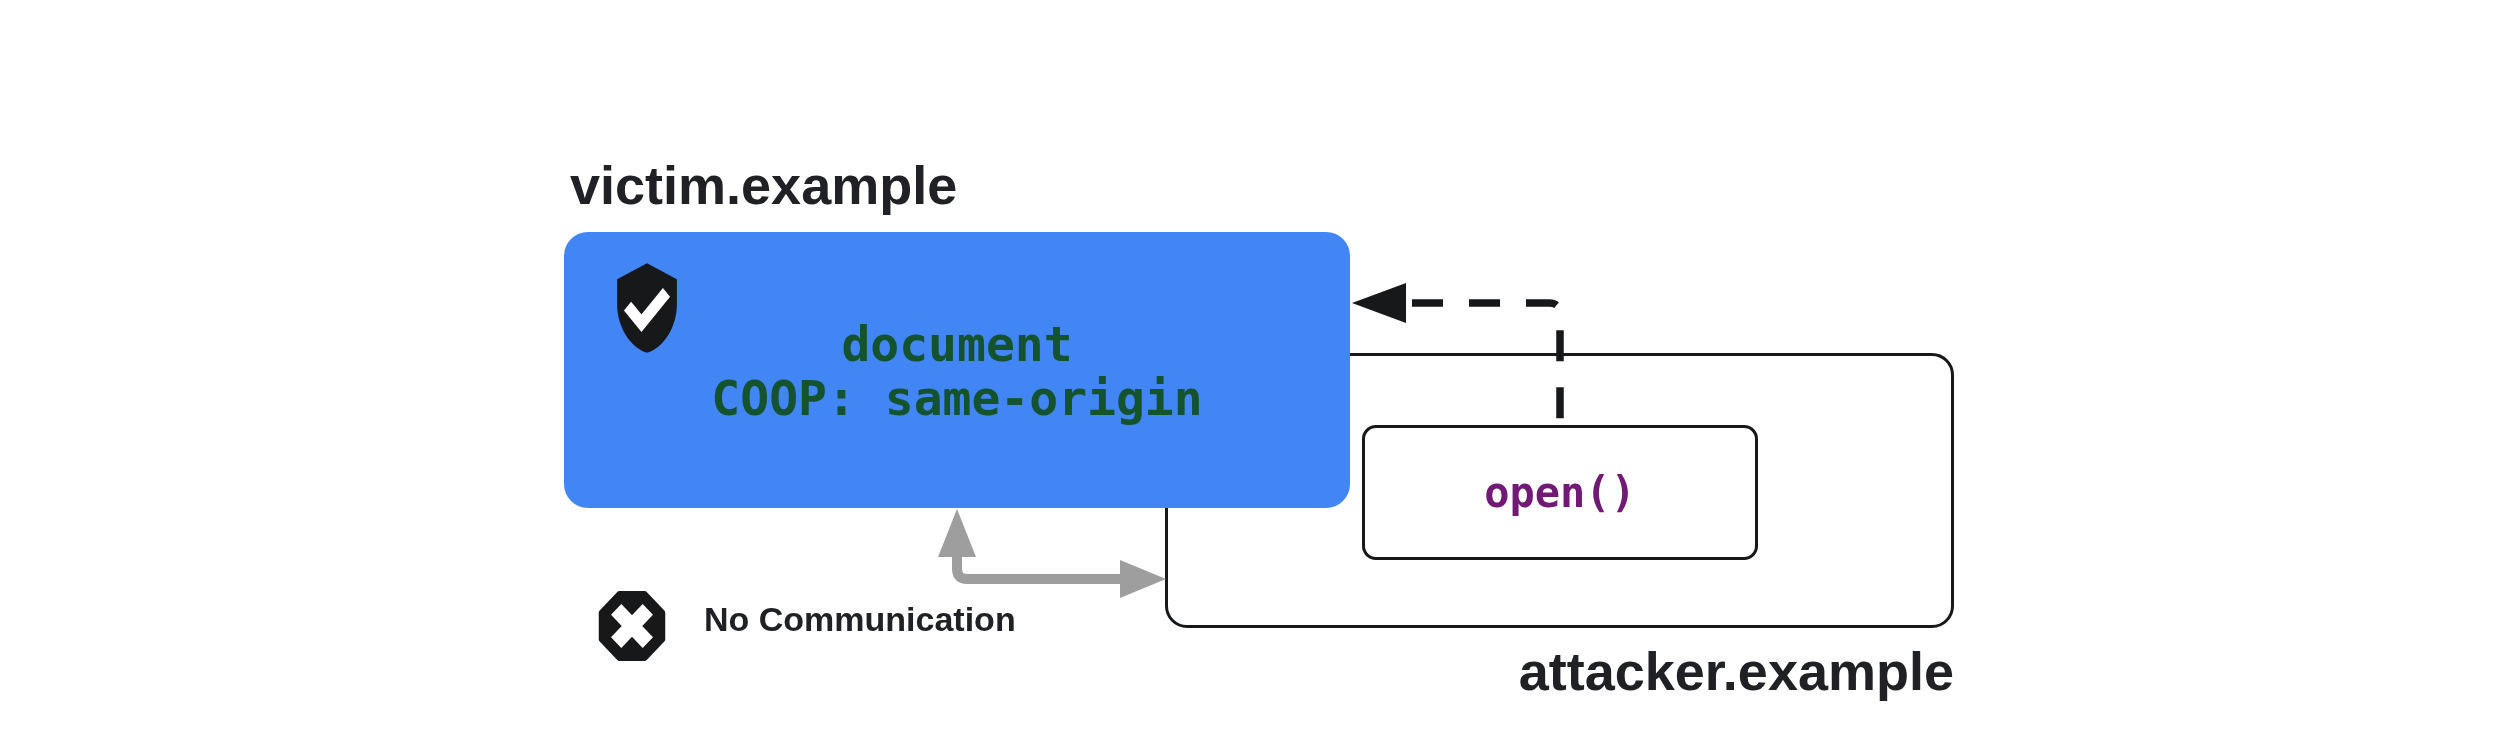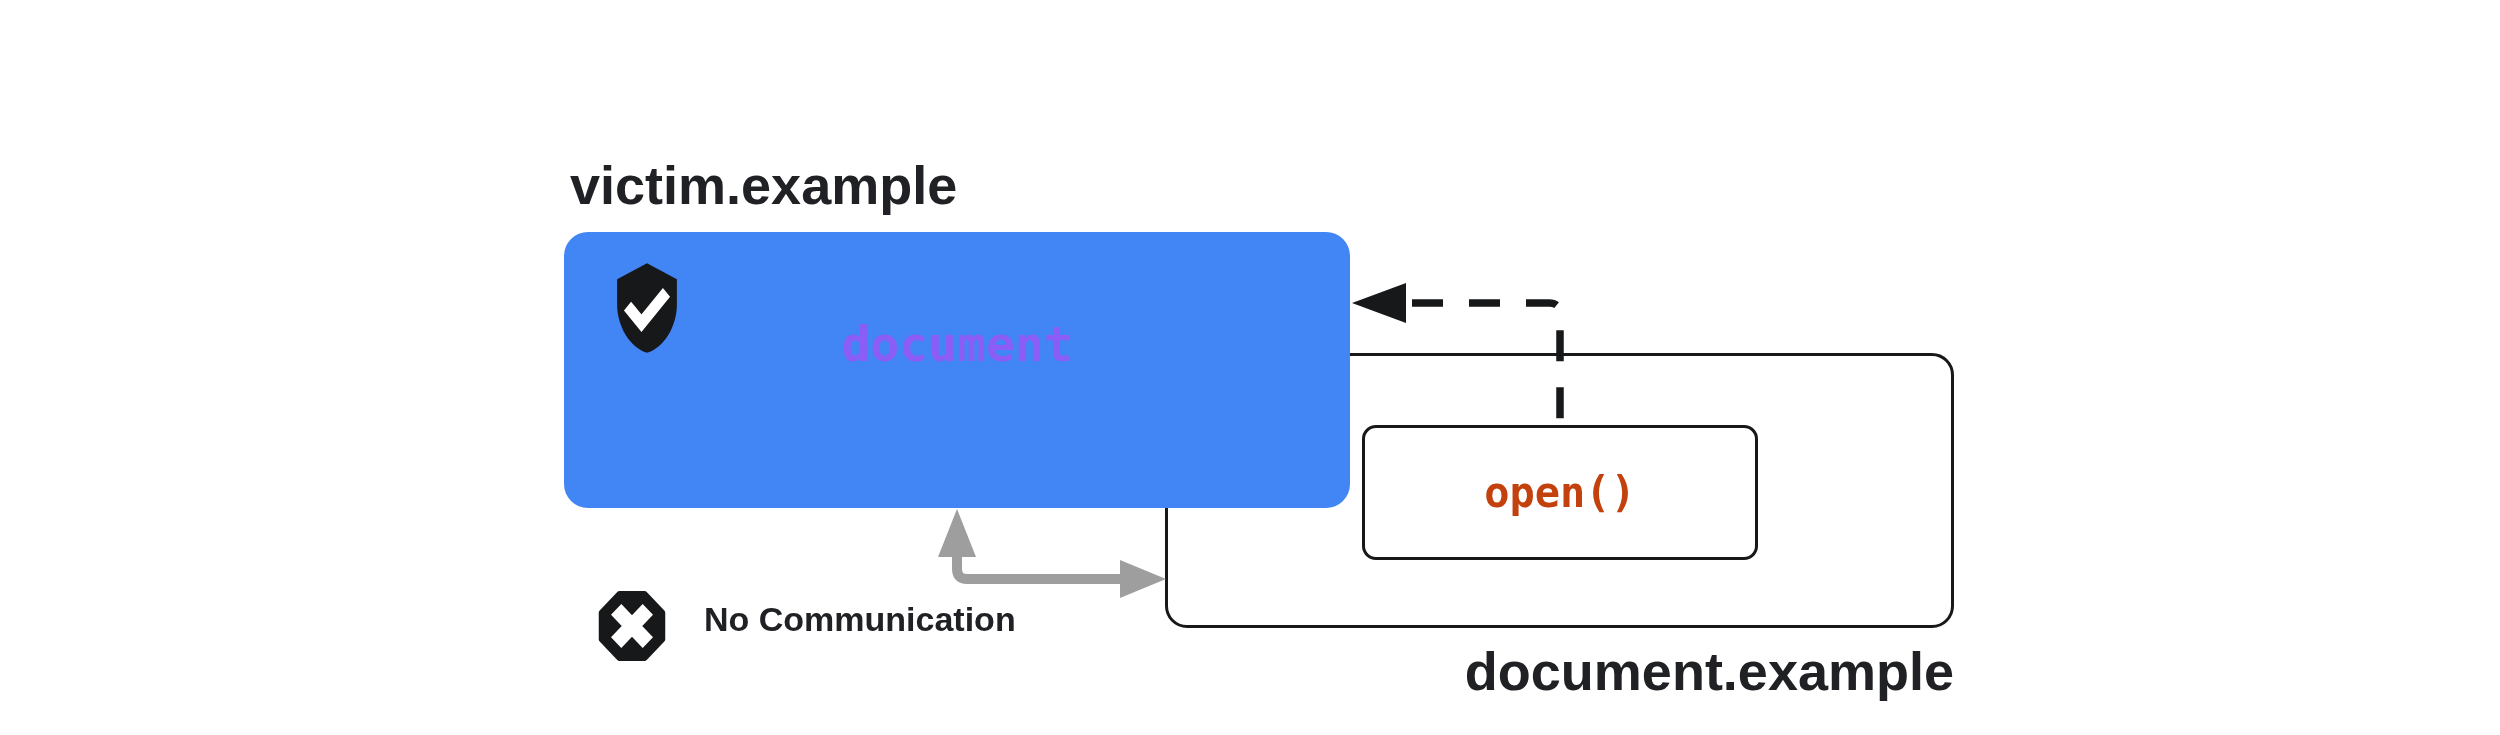--- a/index.html
+++ b/index.html
@@ -30,32 +30,32 @@
     box-sizing:border-box;z-index:1;
   }
   .victim-box{
     left:564px;top:232px;width:786px;height:276px;
     background:var(--blue);border-radius:24px;z-index:2;
   }
   .shield{left:608px;top:260px;width:78px;height:96px;z-index:3;}
   .doc-text{
     left:564px;top:317px;width:786px;text-align:center;z-index:3;
     font-family:"DejaVu Sans Mono","Liberation Mono",monospace;
-    font-weight:bold;font-size:48px;line-height:54px;color:#8b5cf6;
+    font-weight:bold;font-size:48px;line-height:54px;color:#14532d;
     white-space:nowrap;
   }
   .open-box{
     left:1362px;top:425px;width:396px;height:135px;
     background:#ffffff;border:3px solid var(--ink);border-radius:14px;
     box-sizing:border-box;z-index:4;
     display:flex;align-items:center;justify-content:center;
   }
   .open-label{
     font-family:"DejaVu Sans Mono","Liberation Mono",monospace;
-    font-weight:bold;font-size:42px;color:#c2410c;white-space:nowrap;
+    font-weight:bold;font-size:42px;color:#701a75;white-space:nowrap;
   }
   .arrow-layer{left:0;top:0;width:2500px;height:735px;z-index:5;pointer-events:none;}
   .x-icon{left:594px;top:586px;width:76px;height:80px;z-index:6;}
   .no-comm-label{
     left:704px;top:600px;z-index:6;
     font-size:34px;font-weight:bold;color:var(--label);white-space:nowrap;
   }
 </style>
 </head>
 <body>
@@ -68,20 +68,21 @@
 
   <div class="abs victim-box"></div>
 
   <svg class="abs shield" viewBox="0 0 24 24" preserveAspectRatio="none">
     <path d="M12 0.8 L2.8 4.8 V11 C2.8 16.7 6.8 21.9 12 23.2 C17.2 21.9 21.2 16.7 21.2 11 V4.8 Z" fill="#17181a"></path>
     <path d="M7.1 12.6 L10.3 15.8 L16.9 9.2" fill="none" stroke="#ffffff" stroke-width="3.1" stroke-linecap="square" stroke-linejoin="miter"></path>
   </svg>
 
   <div class="abs doc-text">
     <div>document</div>
+    <div>COOP: same-origin</div>
   </div>
 
   <div class="abs open-box">
     <span class="open-label">open()</span>
   </div>
 
   <svg class="abs arrow-layer" viewBox="0 0 2500 735">
 
     <g>
       <path d="M1412 303 H1549 Q1560 303 1560 314 V424" fill="none" stroke="#17181a" stroke-width="7.5" stroke-dasharray="31 26"></path>
@@ -95,15 +96,15 @@
     </g>
   </svg>
 
   <svg class="abs x-icon" viewBox="0 0 24 24" preserveAspectRatio="none">
     <polygon points="8.06,2.5 15.94,2.5 21.5,8.06 21.5,15.94 15.94,21.5 8.06,21.5 2.5,15.94 2.5,8.06" fill="#17181a" stroke="#17181a" stroke-width="2" stroke-linejoin="round"></polygon>
     <path d="M7 7 L17 17 M17 7 L7 17" stroke="#ffffff" stroke-width="4.6" stroke-linecap="butt"></path>
   </svg>
 
   <div class="abs no-comm-label">No Communication</div>
 
-  <div class="abs domain-label attacker-label">document.example</div>
+  <div class="abs domain-label attacker-label">attacker.example</div>
 
 </div>
 
 </body></html>

